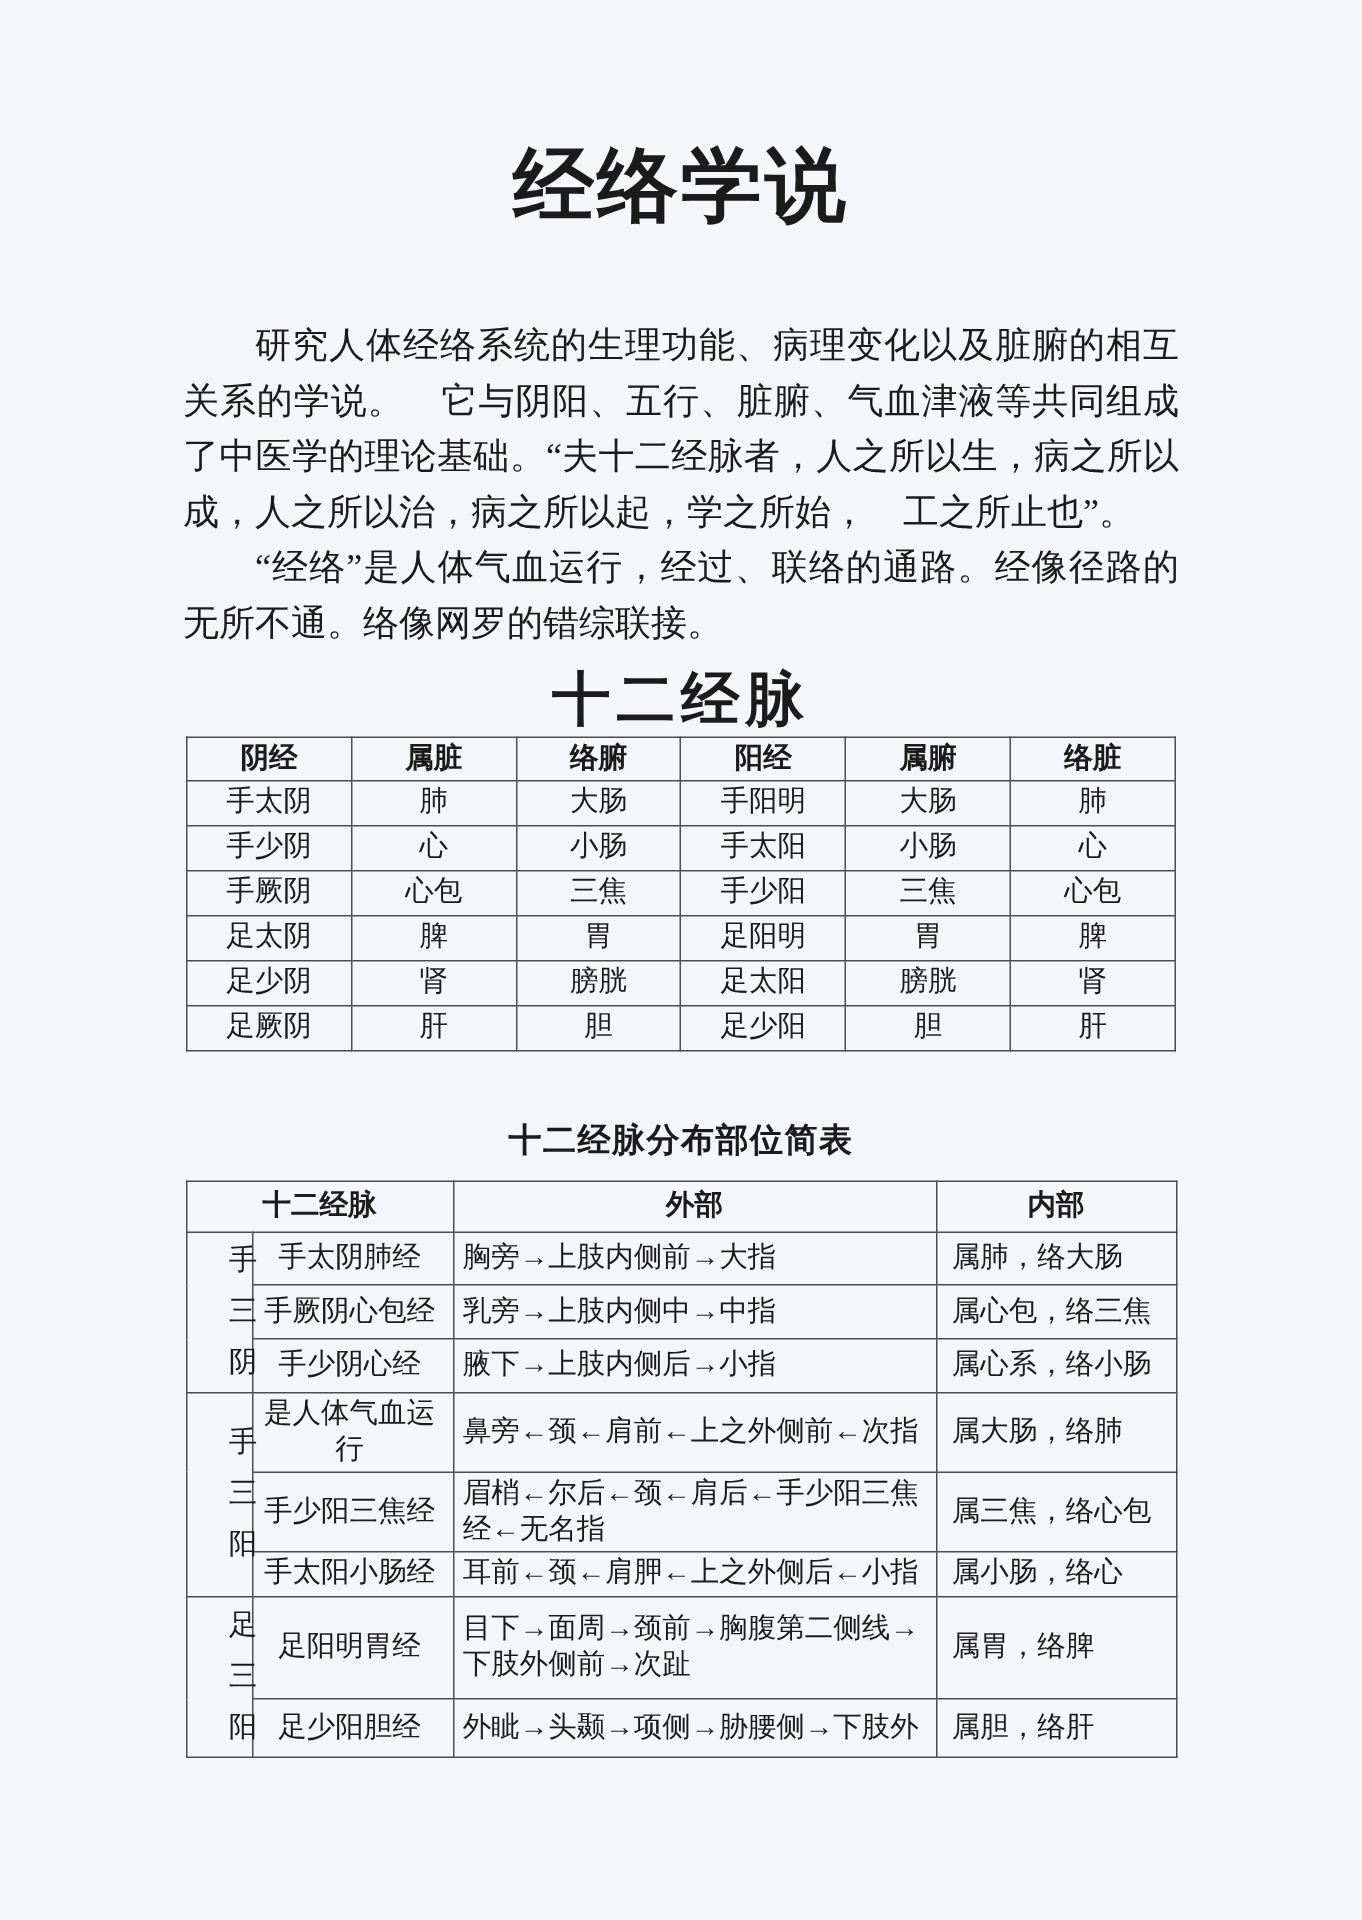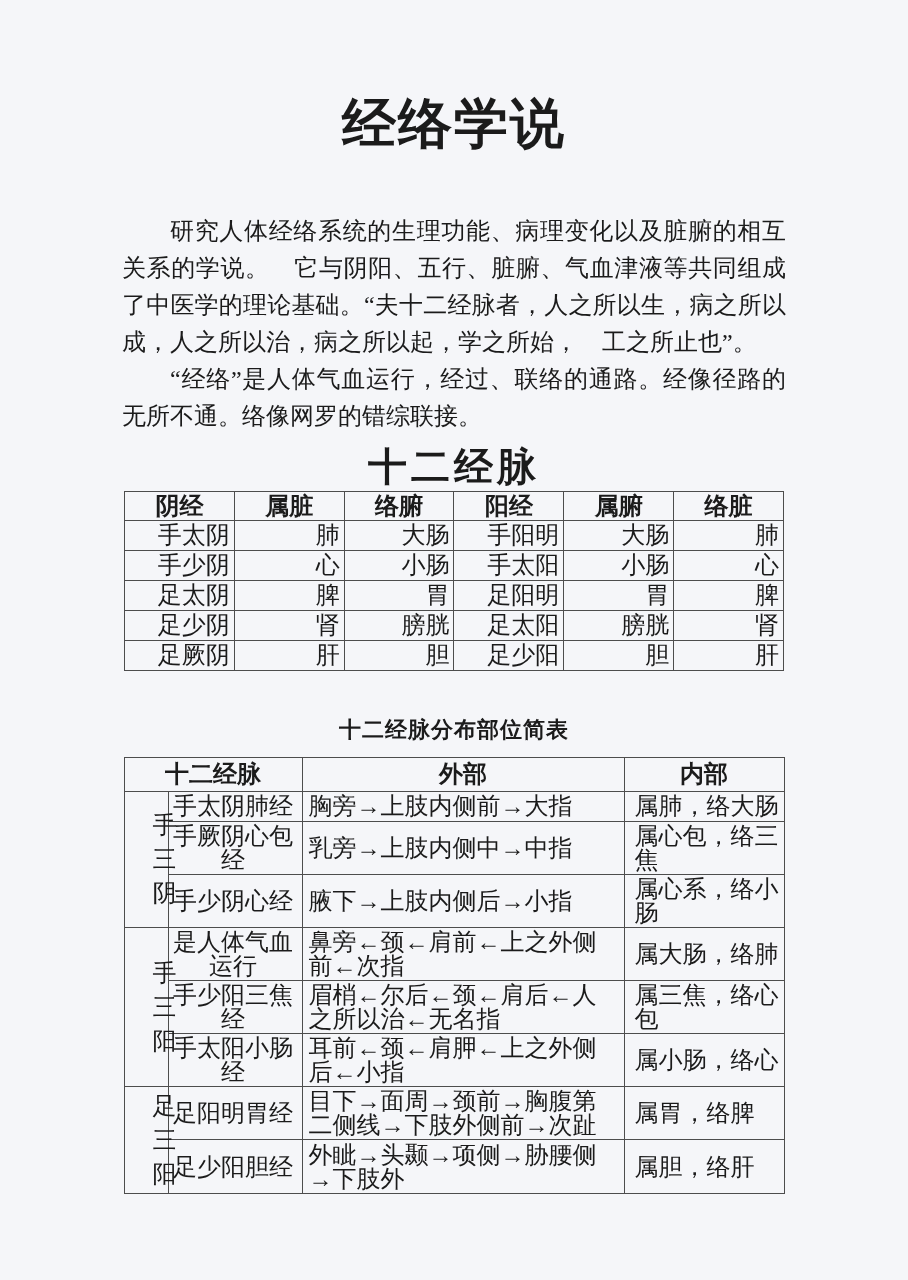--- a/index.html
+++ b/index.html
@@ -42,31 +42,31 @@
     font-weight: 700;
     letter-spacing: 1px;
   }
   .caption-1 { margin-top: 28px; margin-bottom: 11px; }
   .caption-2 { margin-top: 44px; margin-bottom: 12px; }
   table {
     border-collapse: collapse;
     width: 660px;
     margin: 0 auto;
     table-layout: fixed;
-    font-size: 24px;
+    font-size: 19px;
   }
   th, td {
     border: 1px solid #4d4d4d;
     line-height: 24px;
     padding: 2px 4px;
   }
   th { font-weight: 700; }
   
   .t1 th { height: 28px; }
-  .t1 td { height: 30px; text-align: right; }
+  .t1 td { height: 30px; text-align: center; }
   .t1 th { text-align: center; }
   
   .t2 th { height: 34px; text-align: center; }
   .t2 td { height: 30px; }
   .t2 .col-group   { width: 44px; }
   .t2 .col-name    { width: 134px; }
   .t2 .col-ext     { width: 322px; }
   .t2 .col-int     { width: 160px; }
   .t2 td.group-cell {
     text-align: center;
@@ -116,20 +116,28 @@
       </tr>
       <tr>
         <td>手少阴</td>
         <td>心</td>
         <td>小肠</td>
         <td>手太阳</td>
         <td>小肠</td>
         <td>心</td>
       </tr>
       <tr>
+        <td>手厥阴</td>
+        <td>心包</td>
+        <td>三焦</td>
+        <td>手少阳</td>
+        <td>三焦</td>
+        <td>心包</td>
+      </tr>
+      <tr>
         <td>足太阴</td>
         <td>脾</td>
         <td>胃</td>
         <td>足阳明</td>
         <td>胃</td>
         <td>脾</td>
       </tr>
       <tr>
         <td>足少阴</td>
         <td>肾</td>
@@ -183,21 +191,21 @@
         <td class="int-cell">属心系，络小肠</td>
       </tr>
       <tr>
         <td rowspan="3" class="group-cell">手三阳</td>
         <td class="name-cell">是人体气血运行</td>
         <td class="ext-cell">鼻旁←颈←肩前←上之外侧前←次指</td>
         <td class="int-cell">属大肠，络肺</td>
       </tr>
       <tr>
         <td class="name-cell">手少阳三焦经</td>
-        <td class="ext-cell">眉梢←尔后←颈←肩后←人之所以治←无名指</td>
+        <td class="ext-cell">眉梢←尔后←颈←肩后←手少阳三焦经←无名指</td>
         <td class="int-cell">属三焦，络心包</td>
       </tr>
       <tr>
         <td class="name-cell">手太阳小肠经</td>
         <td class="ext-cell">耳前←颈←肩胛←上之外侧后←小指</td>
         <td class="int-cell">属小肠，络心</td>
       </tr>
       <tr>
         <td rowspan="2" class="group-cell">足三阳</td>
         <td class="name-cell">足阳明胃经</td>

